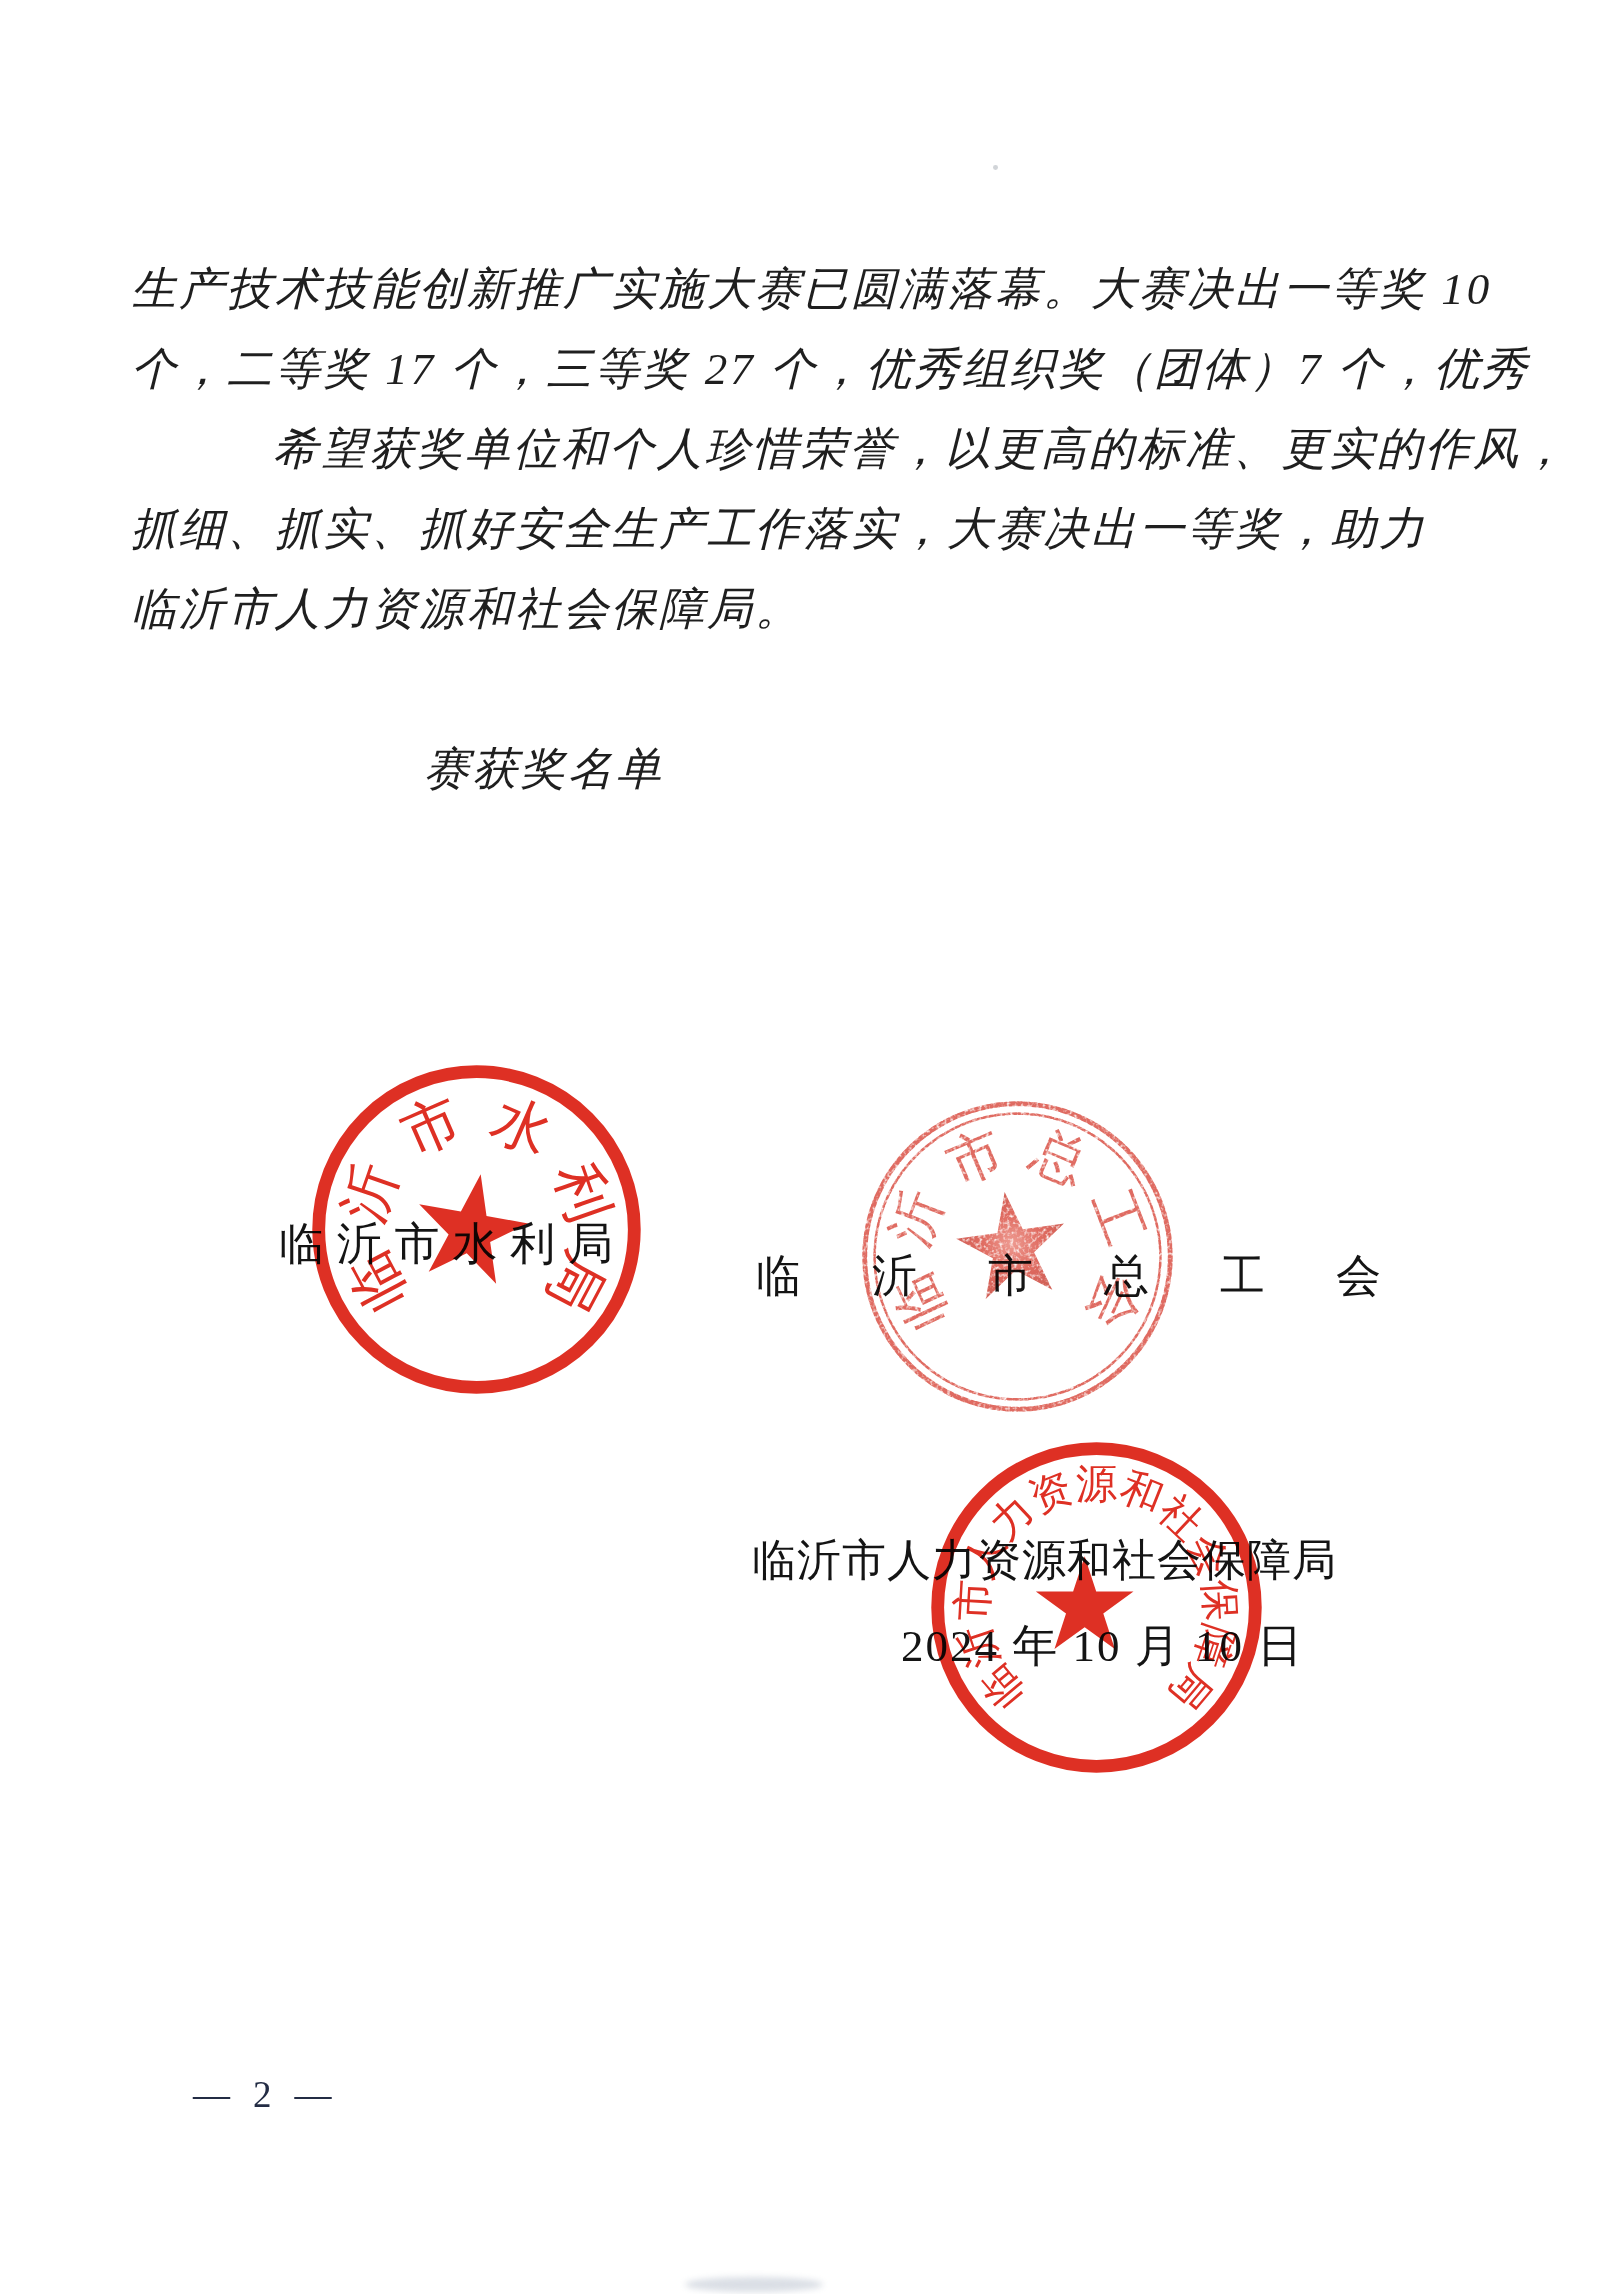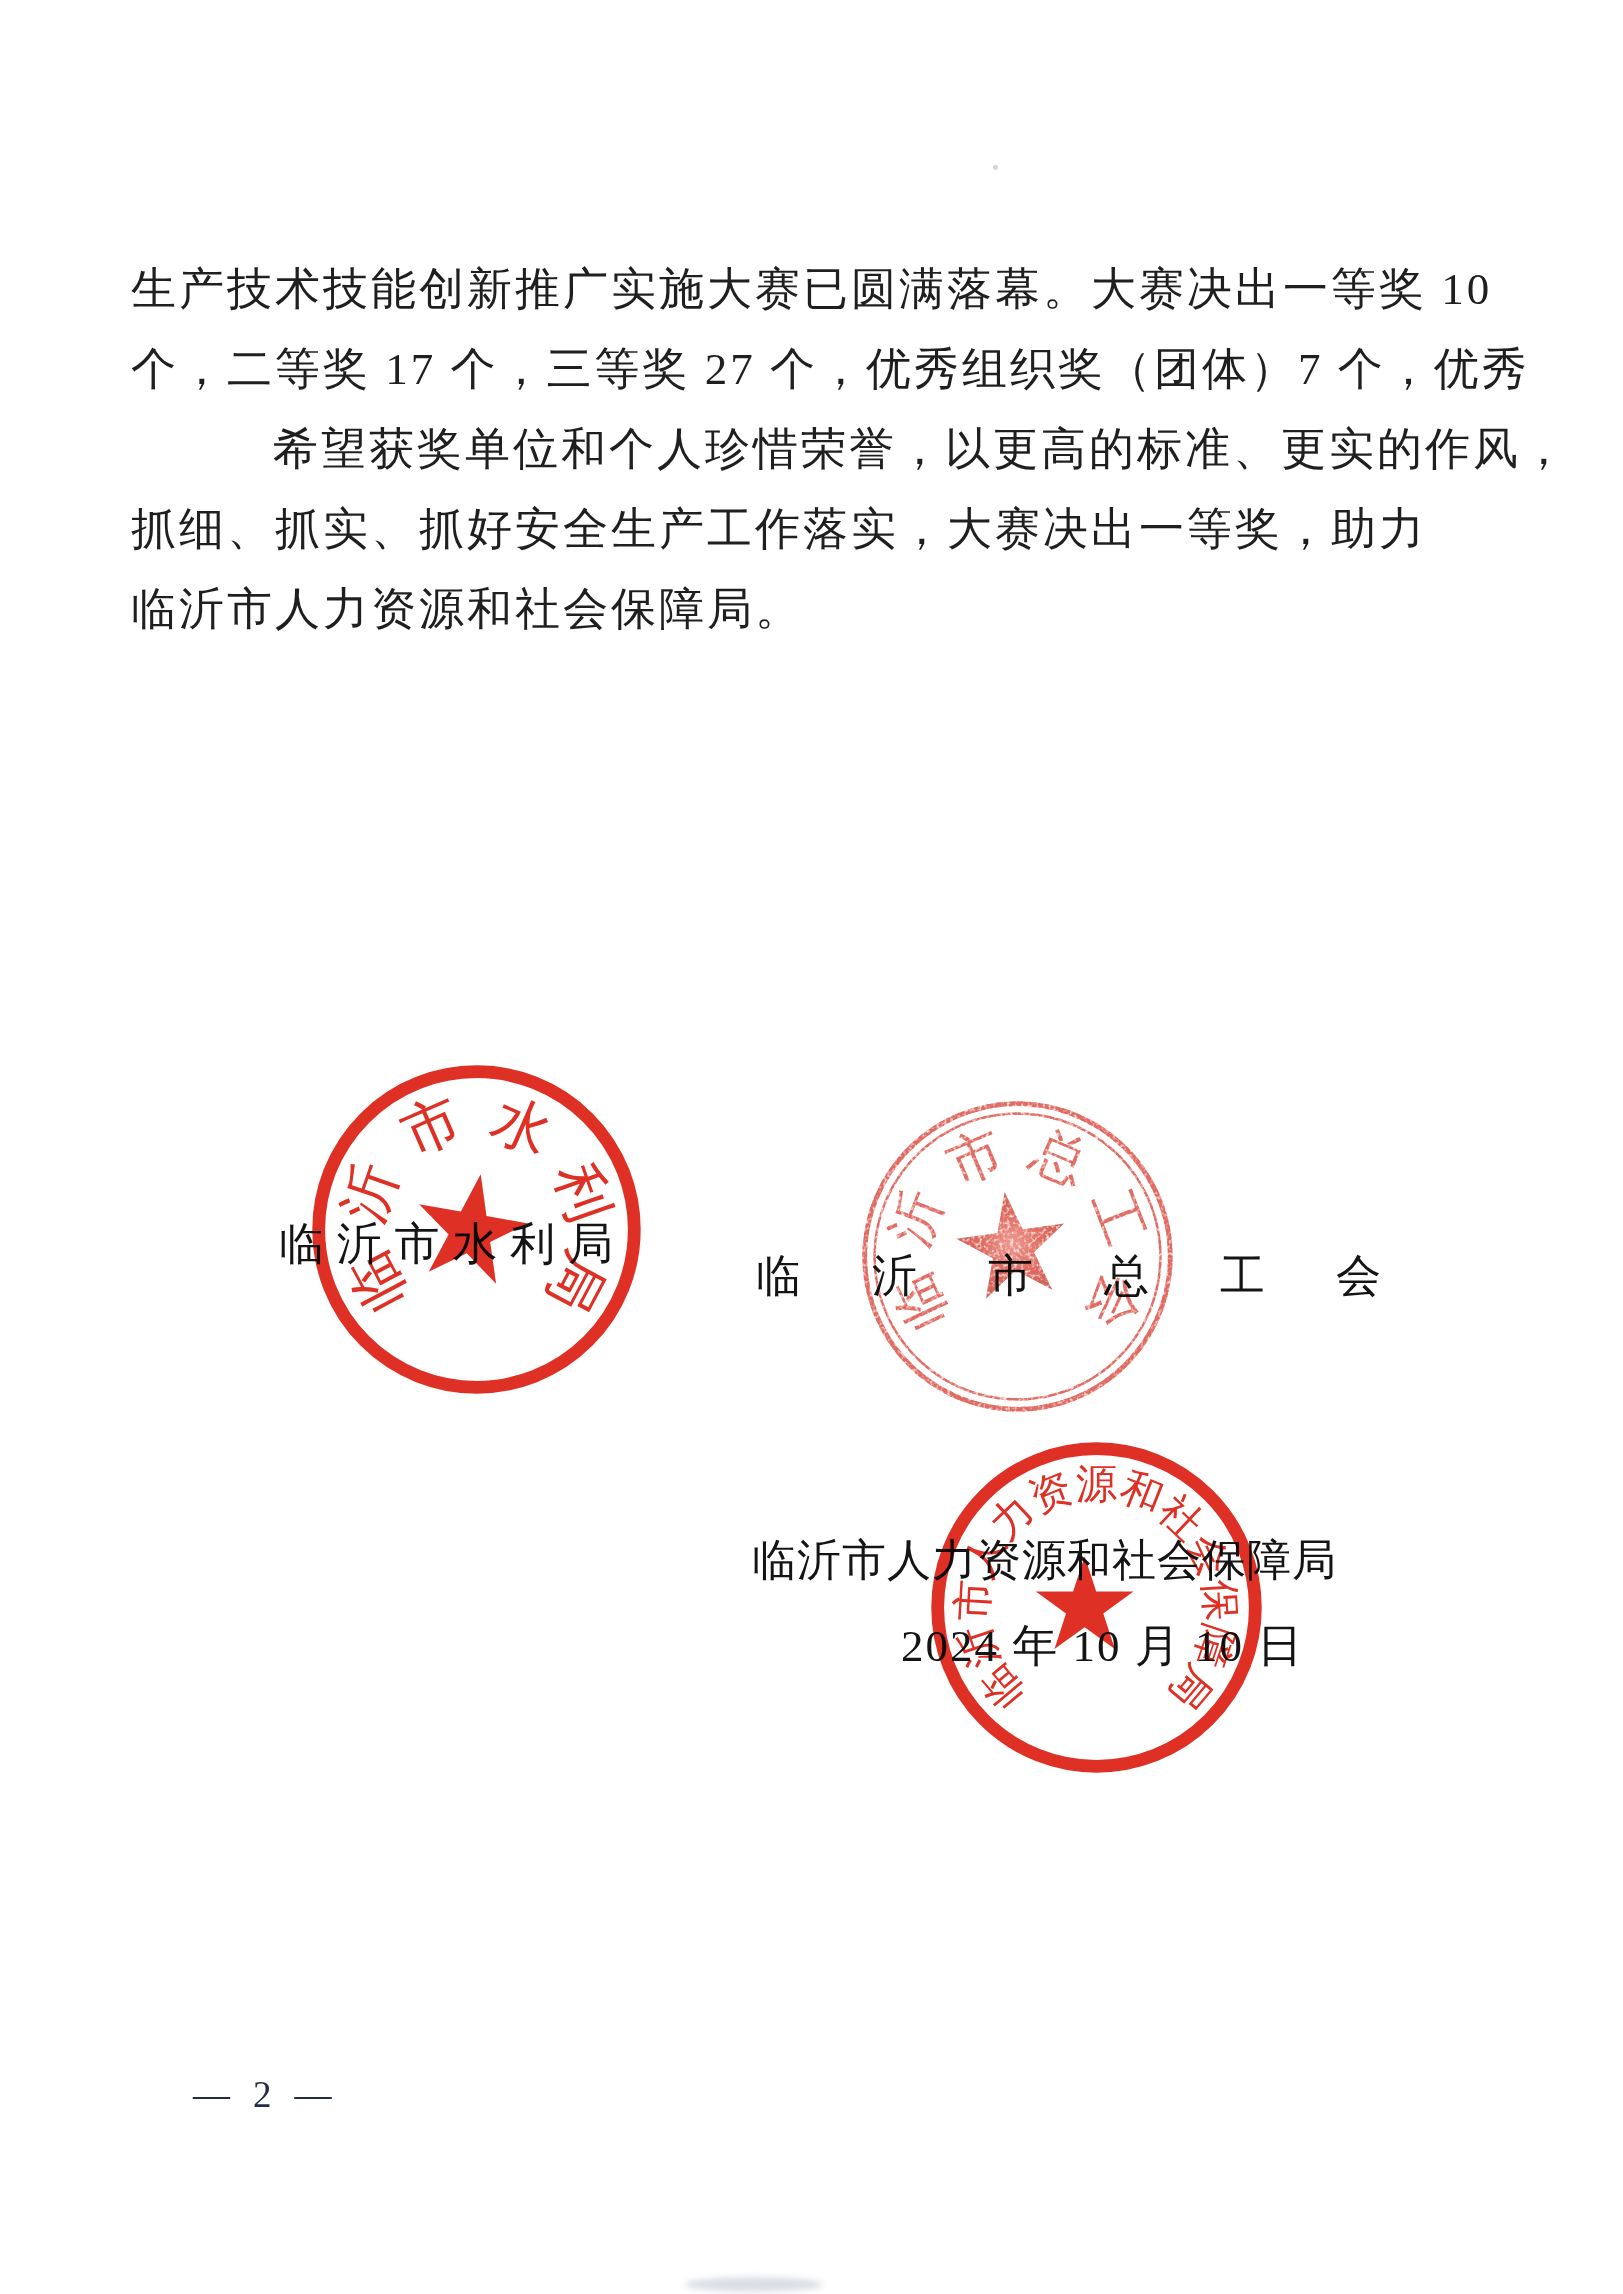--- a/index.html
+++ b/index.html
@@ -10,20 +10,21 @@
     background:#ffffff;
     overflow:hidden;
     font-family:"Liberation Serif","DejaVu Serif",serif;
     color:#1f1f1f;
   }
   .doc-body{
     position:absolute;
     left:131px;top:249px;width:1399px;
     font-size:45px;line-height:80px;letter-spacing:3px;
     white-space:nowrap;
+    font-style:italic;
   }
   .line{height:80px;}
   .indent-2{padding-left:142px;}
   .attach-first{padding-left:150px;}
   .attach-cont{padding-left:293px;}
   .blank{height:80px;}
   .sig{
     position:absolute;
     font-size:45px;
     white-space:nowrap;
@@ -58,20 +59,21 @@
 
 <div class="page">
 
   <div class="doc-body">
     <div class="line">生产技术技能创新推广实施大赛已圆满落幕。大赛决出一等奖 10</div>
     <div class="line">个，二等奖 17 个，三等奖 27 个，优秀组织奖（团体）7 个，优秀</div>
     <div class="line indent-2">希望获奖单位和个人珍惜荣誉，以更高的标准、更实的作风，</div>
     <div class="line">抓细、抓实、抓好安全生产工作落实，大赛决出一等奖，助力</div>
     <div class="line">临沂市人力资源和社会保障局。</div>
     <div class="line blank"></div>
+    <div class="line attach-cont">赛获奖名单</div>
   </div>
 
   <div class="sig sig-org1">临沂市水利局</div>
   <div class="sig sig-org2">临沂市总工会</div>
   <div class="sig sig-org3">临沂市人力资源和社会保障局</div>
   <div class="sig sig-date">2024 年 10 月 10 日</div>
 
   <div class="page-num">— 2 —</div>
 
   <div class="speck" style="left:993px;top:165px;width:4.9px;height:4.9px;"></div>

